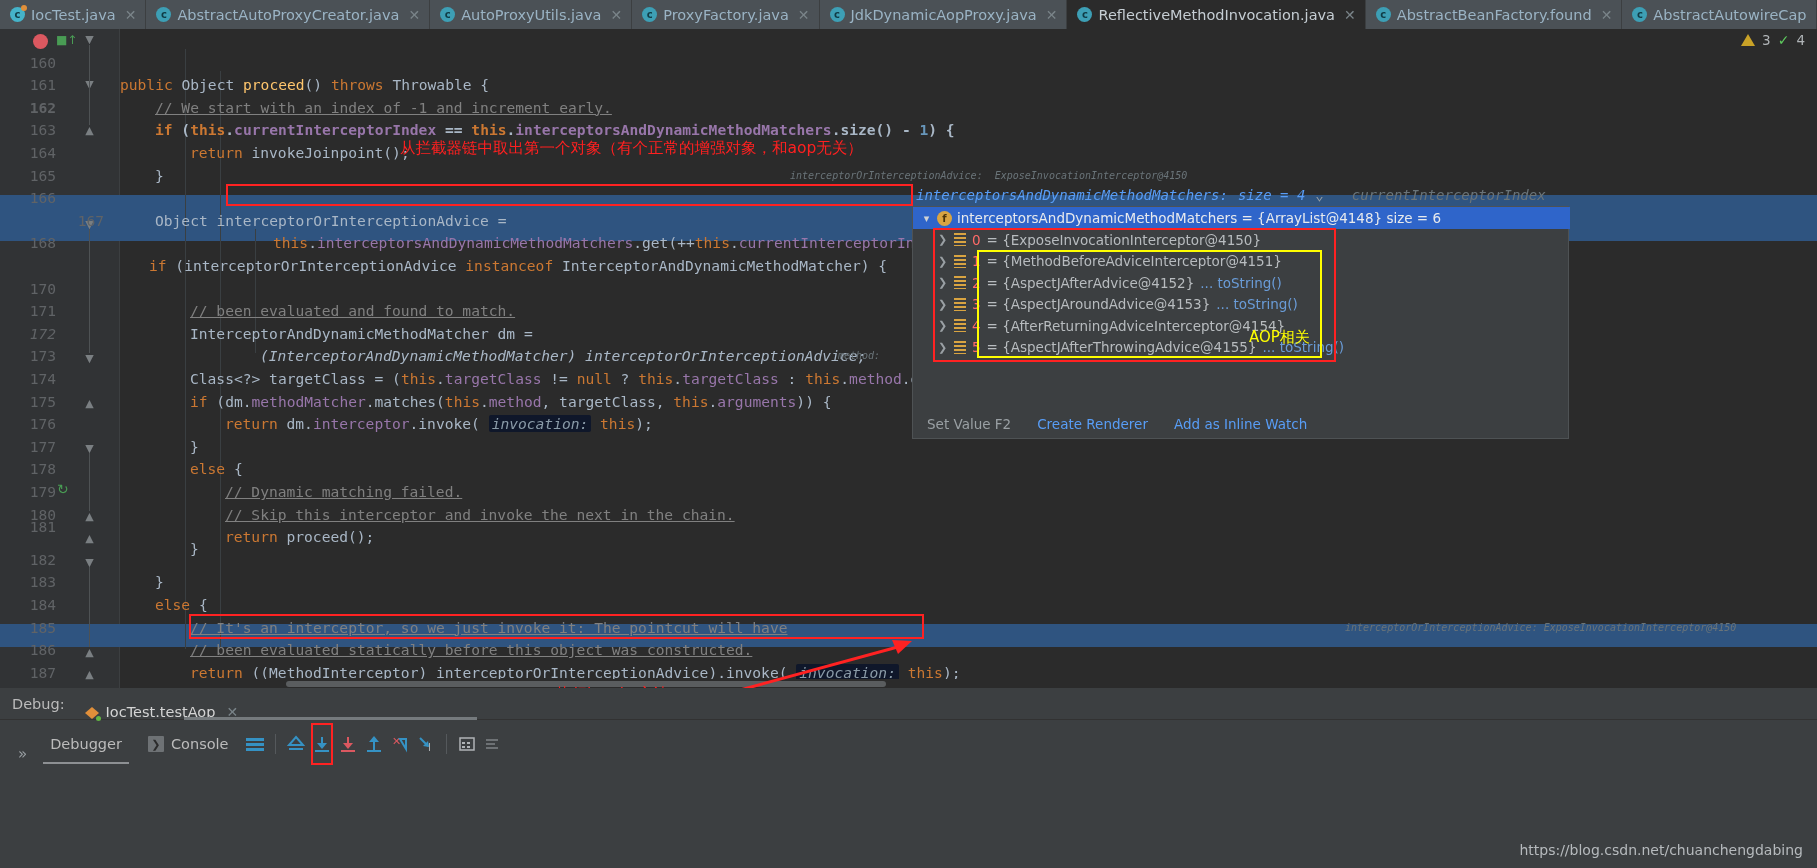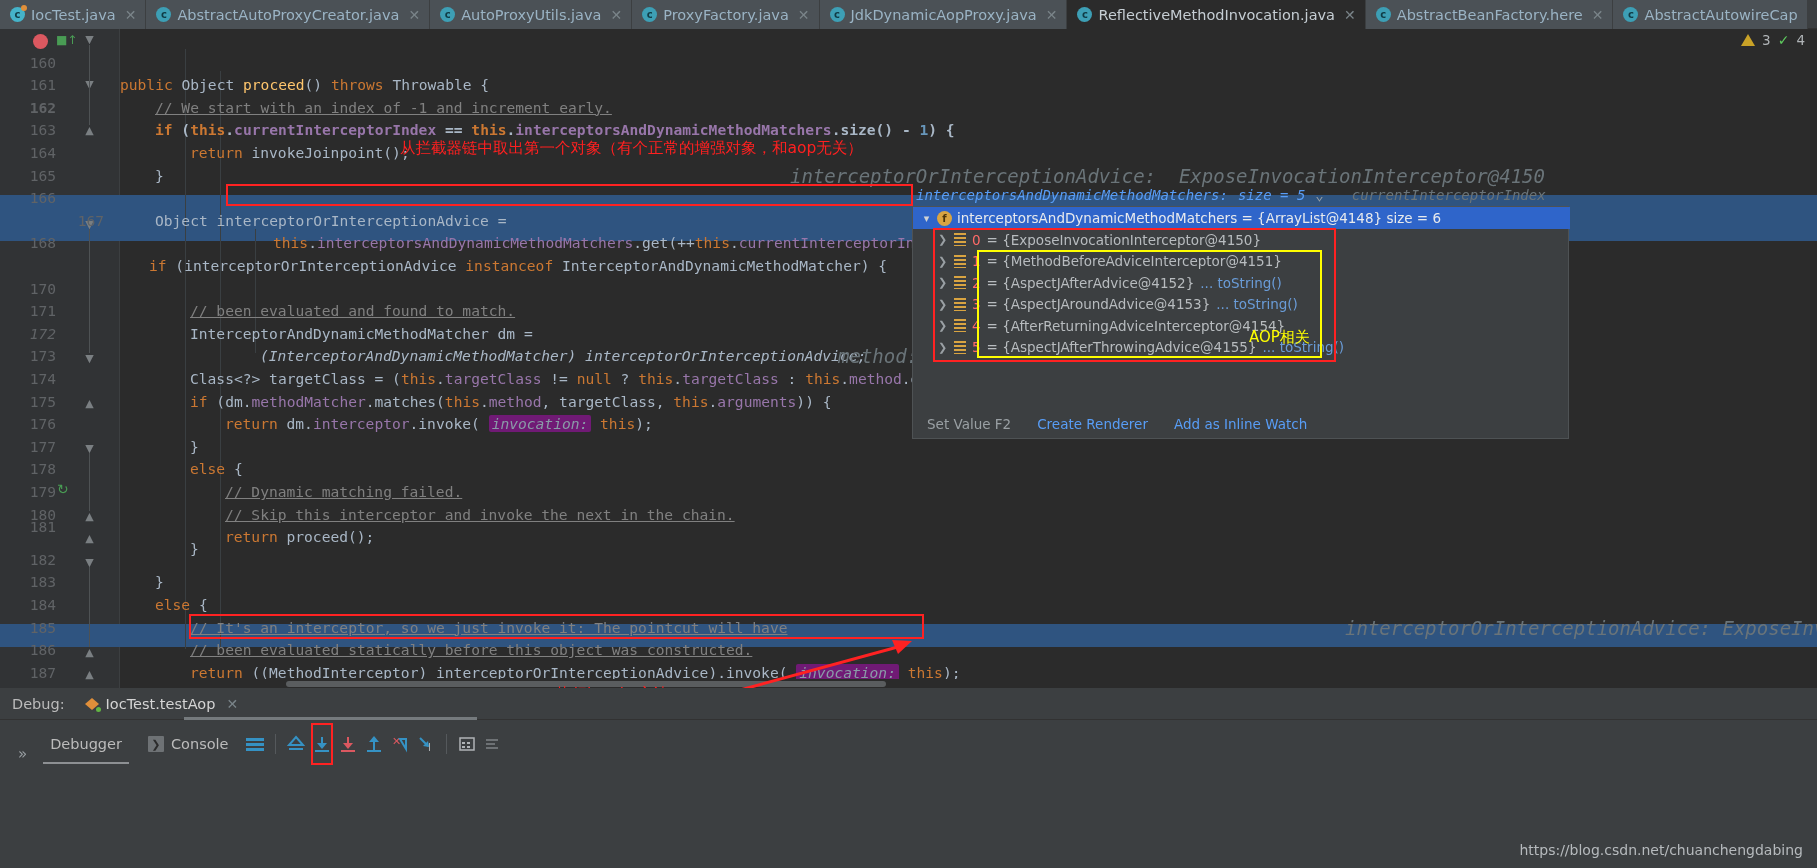--- a/index.html
+++ b/index.html
@@ -78,25 +78,25 @@
   .fld { color: #9876aa; }
   .num { color: #6897bb; }
   .typ { color: #a9b7c6; }
   .mth { color: #ffc66d; }
   .pln { color: #a9b7c6; }
 
   
   .hint {
     position: absolute;
     font-family: "DejaVu Sans Mono", "Liberation Mono", monospace;
-    font-size: 19px; font-style: italic; color: #6a7479;
+    font-size: 10px; font-style: italic; color: #6a7479;
     white-space: pre; line-height: 22.6px;
   }
   .param-chip {
-    background: #701a75; color: #8a9ba8; font-style: italic;
+    background: #0f172a; color: #8a9ba8; font-style: italic;
     border-radius: 2px; padding: 0 3px;
   }
 
   
   .fold {
     position: absolute; left: 84px; width: 11px; height: 11px;
     color: #7a7f82; font-size: 11px; line-height: 11px; text-align: center;
   }
   .fold-bar {
     position: absolute; left: 89px; width: 1px; background: #4e5254;
@@ -172,21 +172,21 @@
   .debugpane {
     position: absolute; left: 0; top: 688px; width: 1817px; height: 180px;
     background: #3c3f41;
   }
   .debug-header {
     position: absolute; left: 0; top: 0; width: 1817px; height: 32px;
     display: flex; align-items: center; gap: 10px; padding-left: 12px;
     font-size: 14.5px; color: #bbbbbb; border-bottom: 1px solid #323232;
   }
   .run-tab {
-    display: flex; align-items: center; gap: 7px; padding: 0 10px;
+    display: flex; align-items: flex-end; gap: 7px; padding: 0 10px;
     height: 32px; color: #d4d4d4;
   }
   .run-icon {
     width: 14px; height: 14px; position: relative;
   }
   .run-icon:before {
     content: ""; position: absolute; left: 0; top: 1px;
     border-style: solid; border-width: 6px 7px 6px 0;
     border-color: transparent #e08f3a transparent transparent;
   }
@@ -294,21 +294,21 @@
       <span>JdkDynamicAopProxy.java</span>
       <span class="xmark">✕</span>
     </div>
     <div class="tab active">
       <span class="cicon">c</span>
       <span>ReflectiveMethodInvocation.java</span>
       <span class="xmark">✕</span>
     </div>
     <div class="tab">
       <span class="cicon">c</span>
-      <span>AbstractBeanFactory.here</span>
+      <span>AbstractBeanFactory.found</span>
       <span class="xmark">✕</span>
     </div>
     <div class="tab">
       <span class="cicon">c</span>
       <span>AbstractAutowireCap</span>
     </div>
   </div>
 
   <div class="editor">
     <div class="gutter"></div>
@@ -504,21 +504,21 @@
     <span class="check-mk">✓</span>
     <span>4</span>
   </div>
 
   <div class="cn-annot" style="left:400px; top:138px;">从拦截器链中取出第一个对象（有个正常的增强对象，和aop无关）</div>
 
   <div class="red-box" style="left:226px; top:184px; width:687px; height:22px;"></div>
 
   <div class="varstrip">
     <span>interceptorsAndDynamicMethodMatchers:</span>
-    <span>size = 5</span>
+    <span>size = 4</span>
     <span style="color:#9aa0a4;">⌄</span>
     <span style="color:#6a7479; margin-left:18px;">currentInterceptorIndex</span>
   </div>
 
   <div class="varpanel">
     <div class="var-head">
       <span class="arrow-d">▾</span>
       <span class="f-badge">f</span>
       <span>interceptorsAndDynamicMethodMatchers = {ArrayList@4148}  size = 6</span>
     </div>

